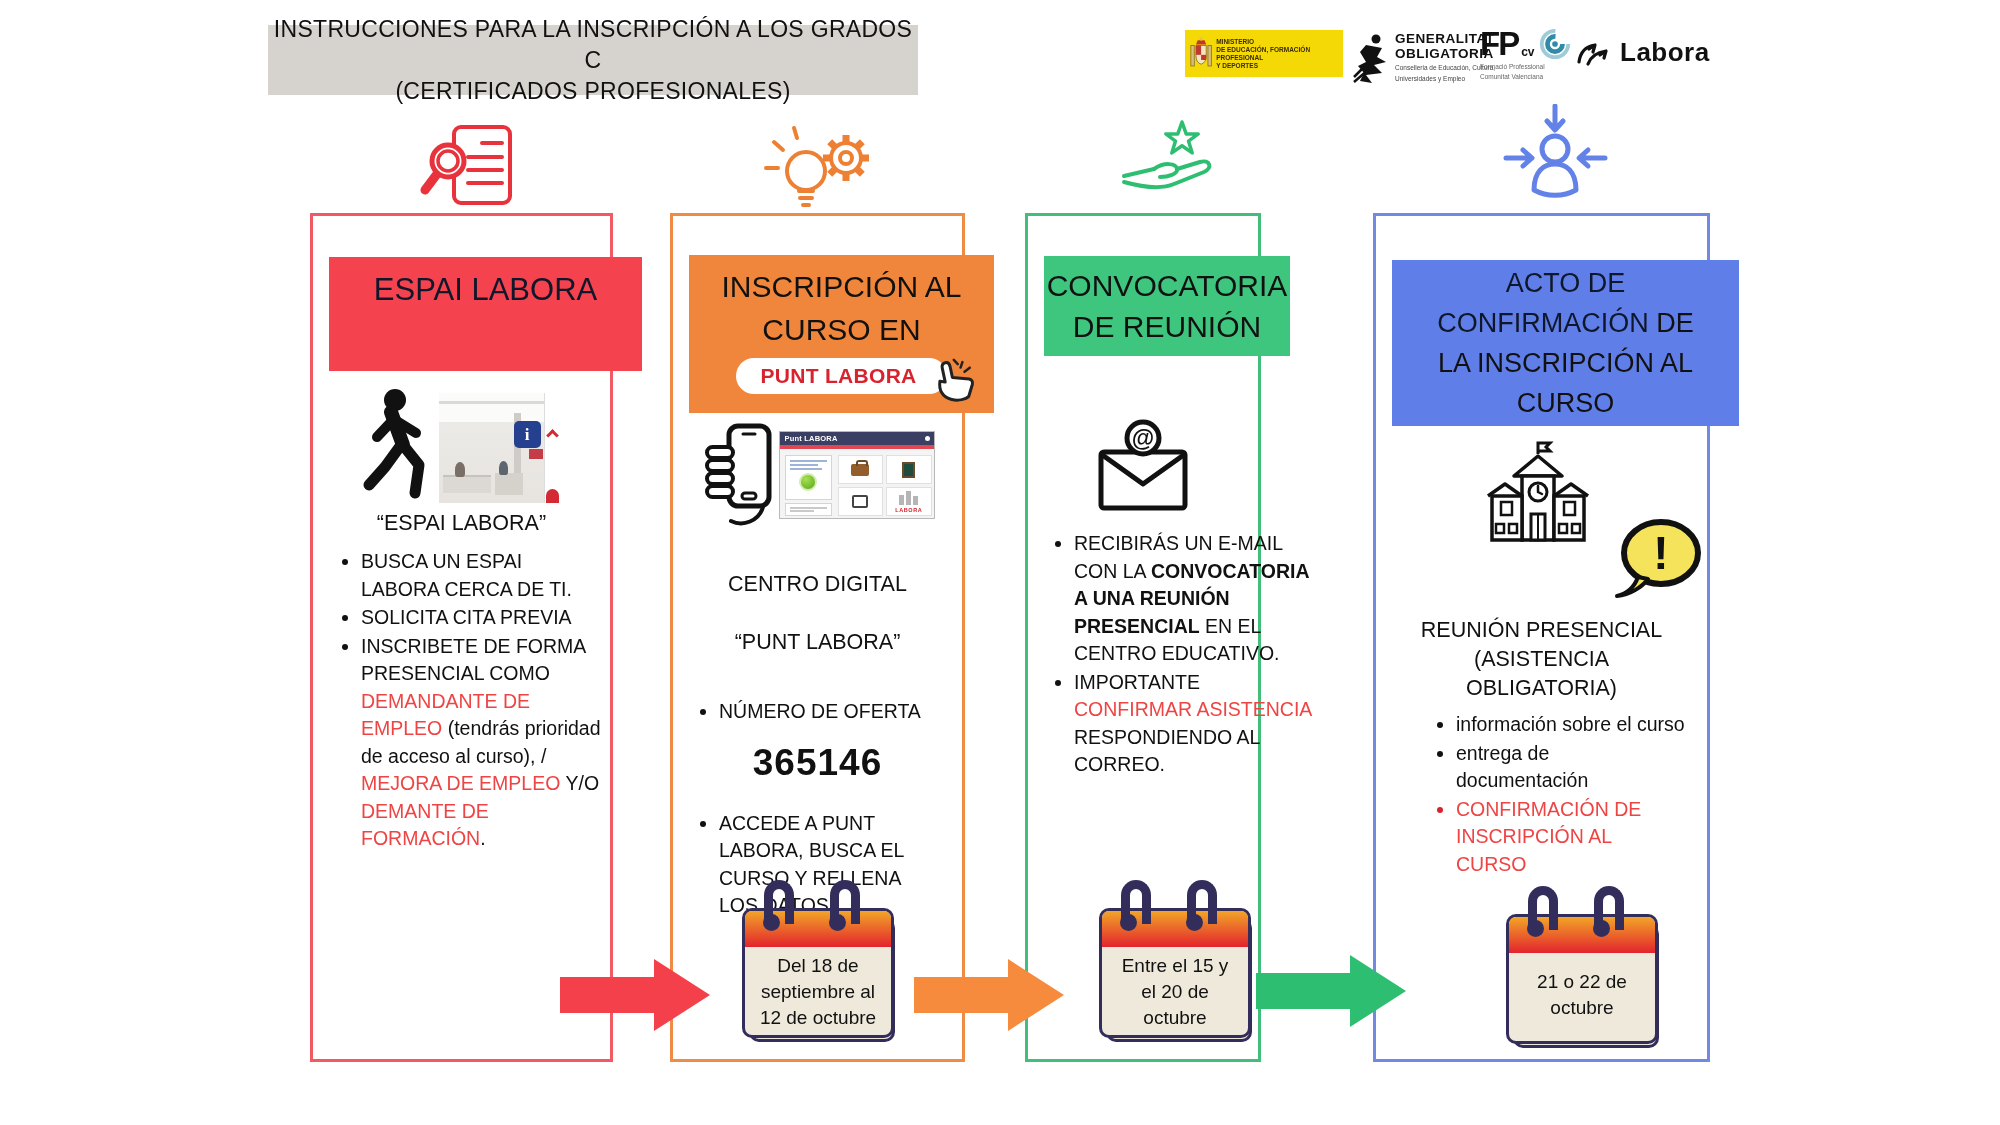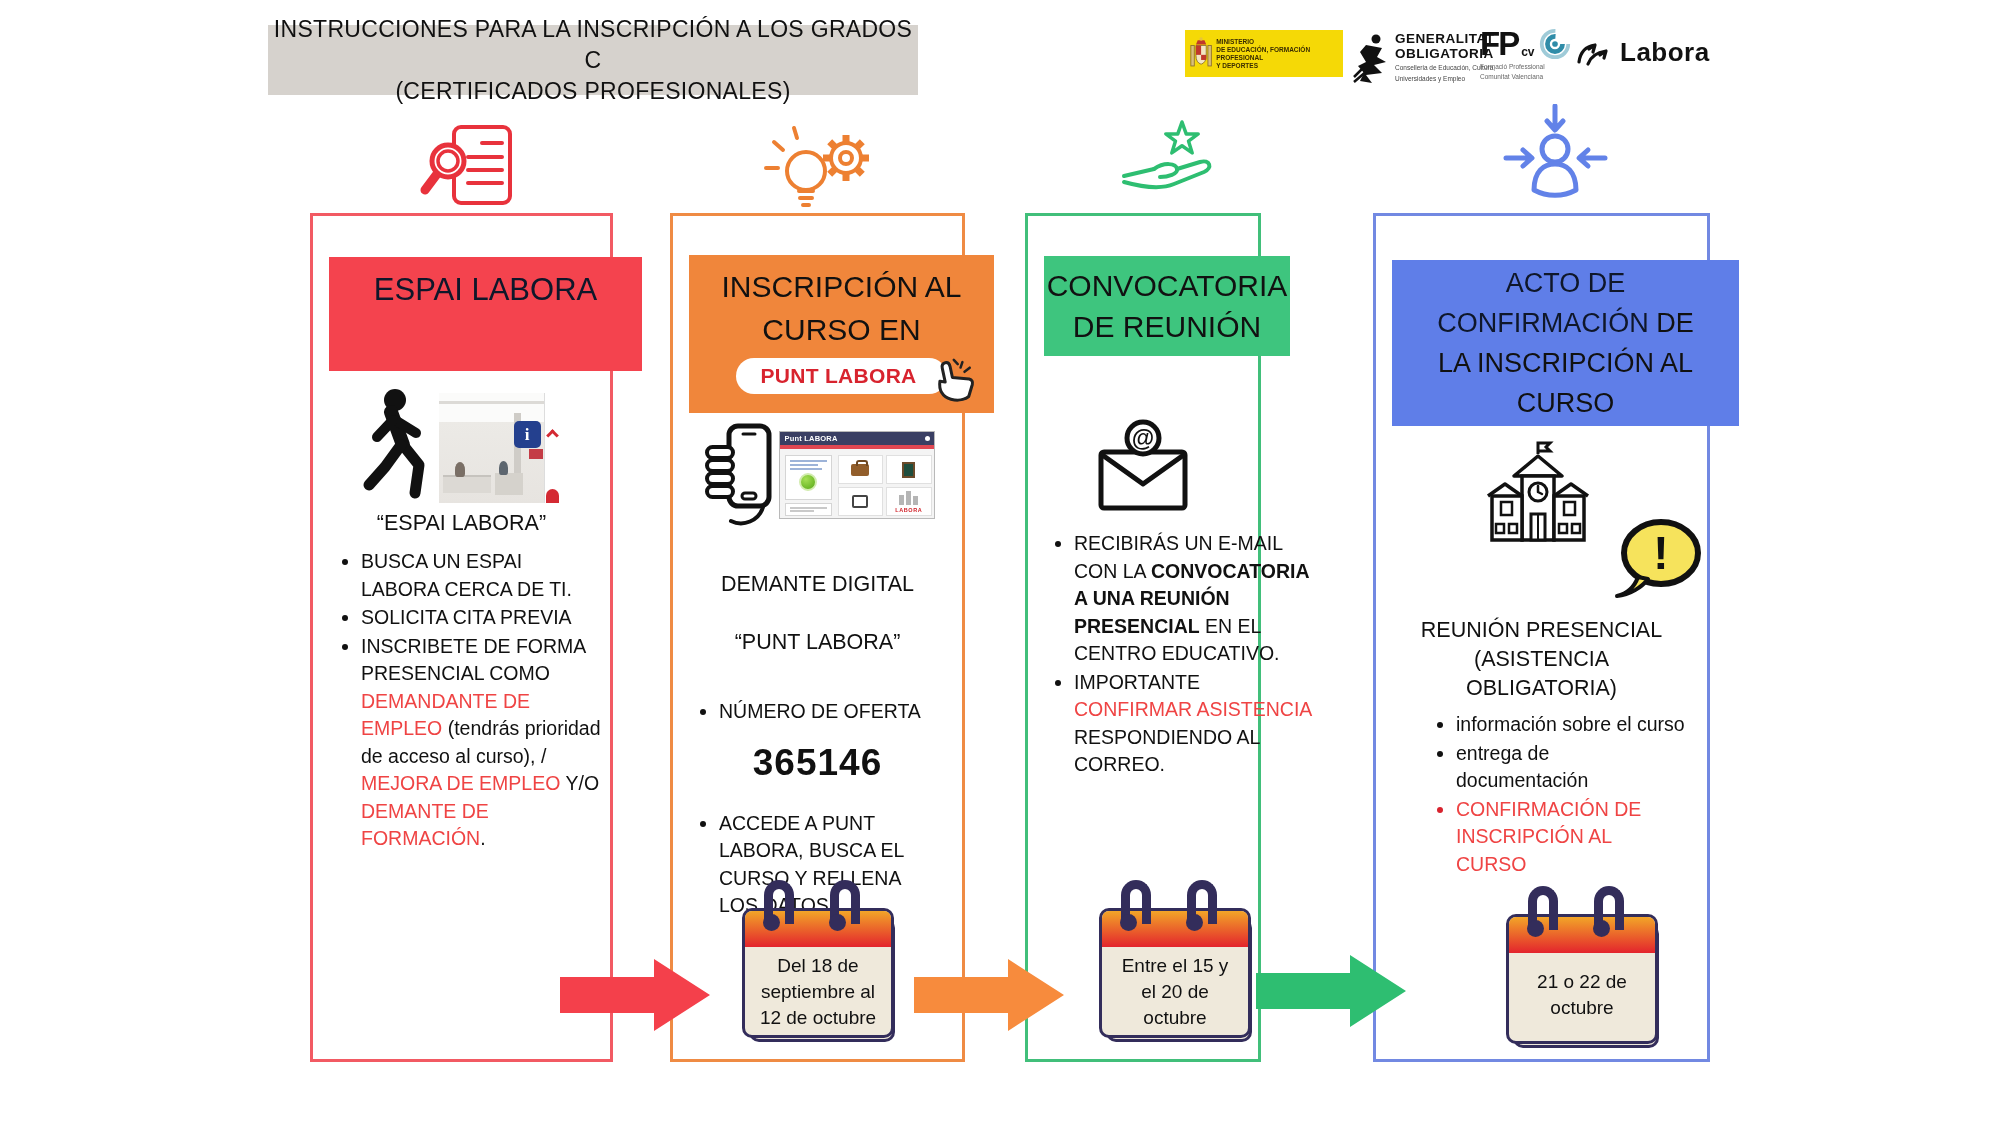--- a/index.html
+++ b/index.html
@@ -308,21 +308,21 @@
                 <div class="bld" style="height:10px"></div>
                 <div class="bld" style="height:14px"></div>
                 <div class="bld" style="height:9px"></div>
               </div>
             <span class="lab-red">LABORA</span>
           </div>
         </div>
       </div>
     </div>
     <div class="subtitle c2sub">
-      <div>DEMANTE DIGITAL</div>
+      <div>CENTRO DIGITAL</div>
       <div>“PUNT LABORA”</div>
     </div>
     <ul class="blist c2list1">
       <li>NÚMERO DE OFERTA</li>
     </ul>
     <div class="offer-num">365146</div>
     <ul class="blist c2list2">
       <li class="pre">ACCEDE A PUNT
 LABORA, BUSCA EL
 CURSO Y  RELLENA

